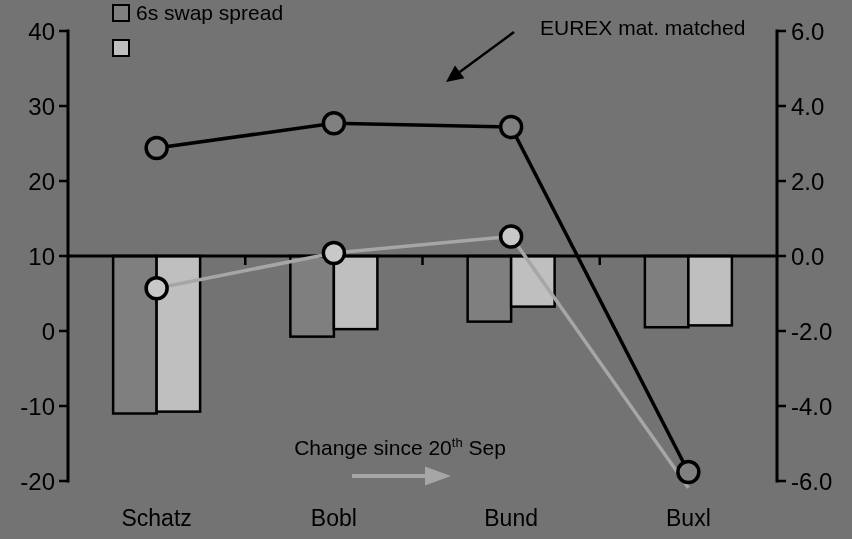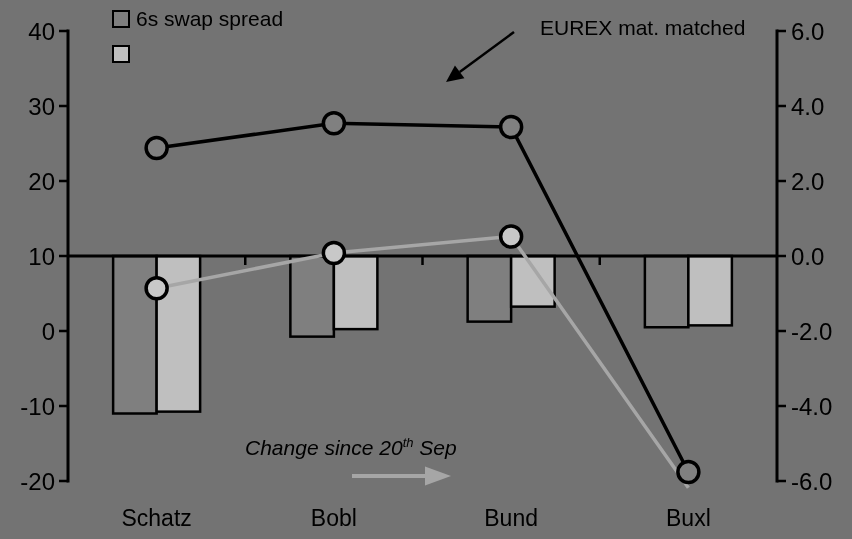--- a/index.html
+++ b/index.html
@@ -1,25 +1,25 @@
 <!DOCTYPE html>
 <html><head>
 <meta charset="utf-8">
 <style>
   html,body{margin:0;padding:0;background:#ffffff;}
   body{width:852px;height:539px;font-family:"Liberation Sans",sans-serif;-webkit-font-smoothing:antialiased;}
   #stage{position:relative;width:852px;height:539px;overflow:hidden;background:#737373;}
   #chart-svg{position:absolute;left:0;top:0;width:852px;height:539px;}
   .overlay{position:absolute;color:#000;}
-  #legend{left:112px;top:6px;display:flex;flex-direction:column;gap:9px;}
+  #legend{left:112px;top:0;display:flex;flex-direction:column;gap:9px;}
   .legend-item{display:flex;align-items:center;gap:6px;height:26px;}
   .legend-swatch{width:14px;height:14px;border:2.5px solid #000;flex:0 0 auto;}
   .legend-label{font-size:21px;white-space:nowrap;}
   #curve-annotation{left:540px;top:14px;font-size:21px;line-height:28px;white-space:nowrap;}
-  #change-annotation{left:245px;top:436px;width:310px;text-align:left;font-size:21px;white-space:nowrap;font-style:italic;}
+  #change-annotation{left:245px;top:436px;width:310px;text-align:center;font-size:21px;white-space:nowrap;}
   #change-annotation sup{font-size:13px;vertical-align:super;line-height:0;}
 </style>
 </head>
 <body>
 
 <div id="stage">
   <svg id="chart-svg" viewBox="0 0 852 539">
       <rect x="113.125" y="256" width="43.5" height="157.5" fill="#7f7f7f" stroke="#000000" stroke-width="2.5"></rect>
       <rect x="290.375" y="256" width="43.5" height="80.625" fill="#7f7f7f" stroke="#000000" stroke-width="2.5"></rect>
       <rect x="467.625" y="256" width="43.5" height="65.625" fill="#7f7f7f" stroke="#000000" stroke-width="2.5"></rect>

